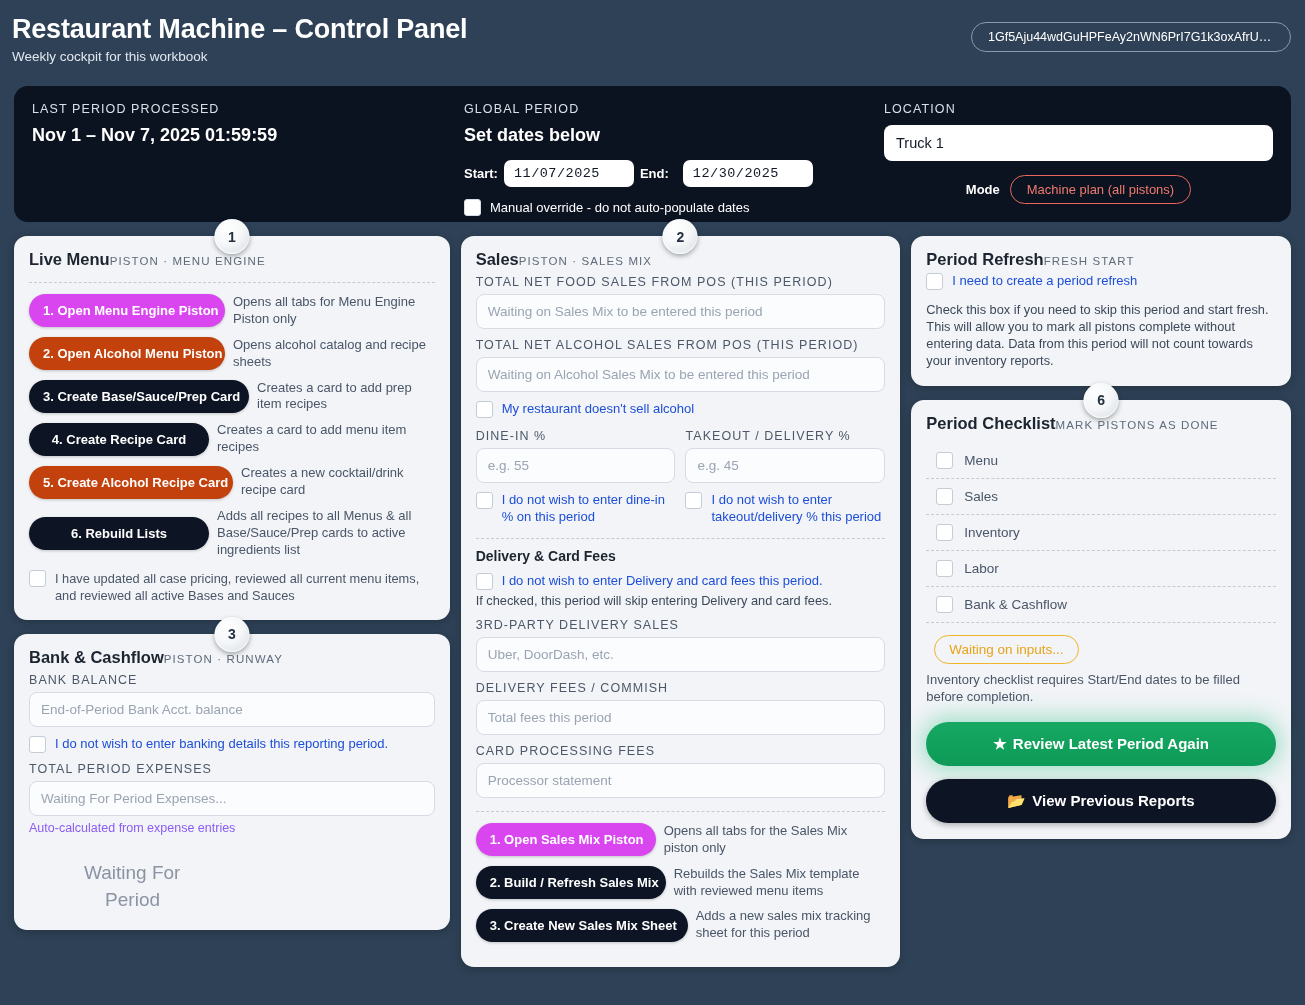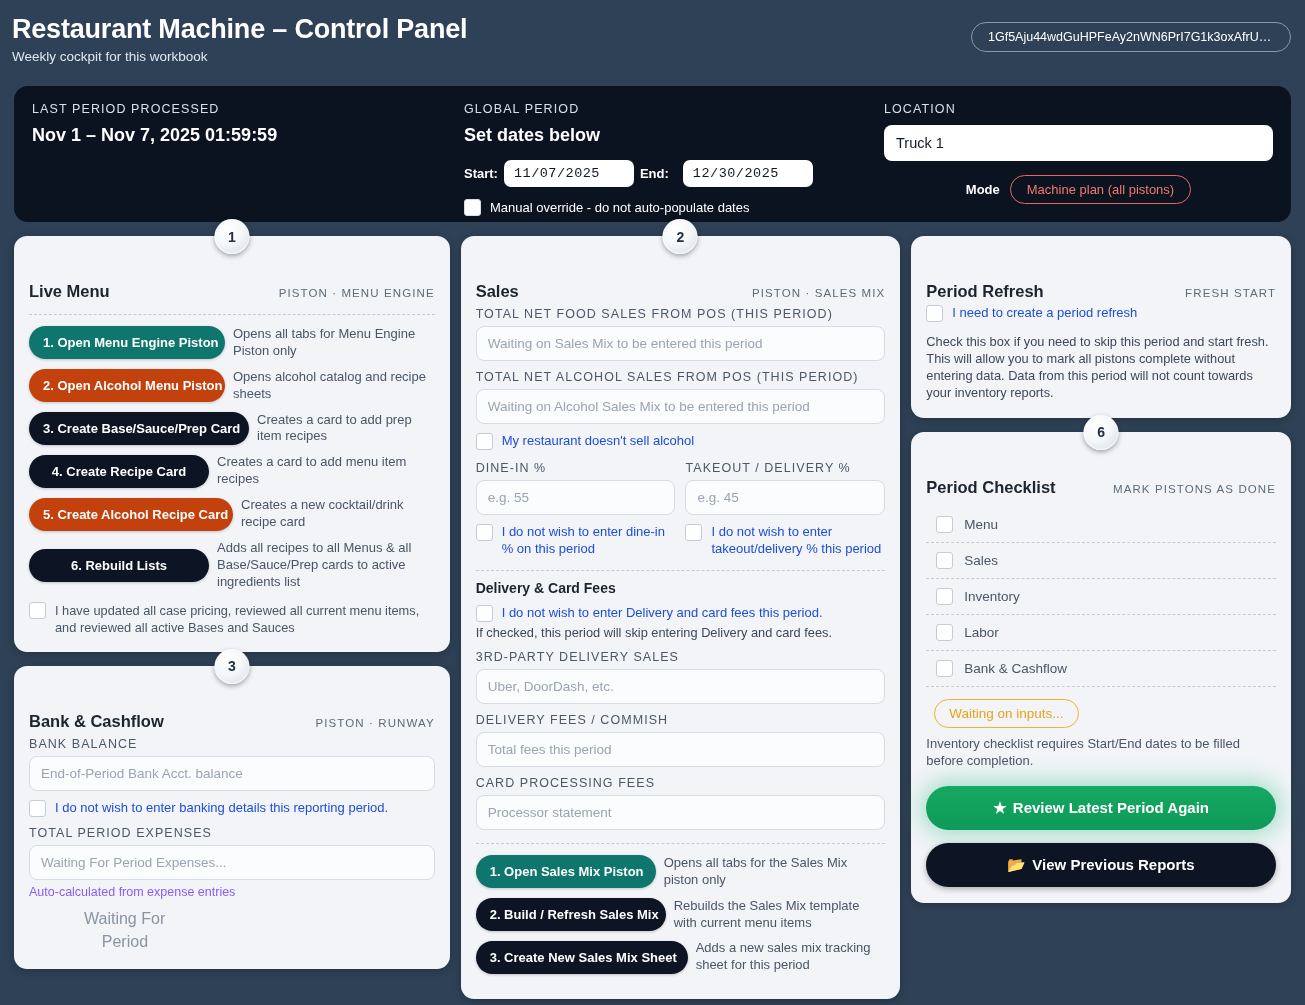--- a/index.html
+++ b/index.html
@@ -187,23 +187,21 @@
     align-items: center;
     justify-content: center;
     font-size: 14px;
     font-weight: 700;
     color: #24303f;
     z-index: 3;
   }
   .card-head {
     display: flex;
     align-items: baseline;
-    justify-content: space-between;
     margin-bottom: 4px;
-    margin-top: 32px;
   }
   .card-title {
     font-size: 16.5px;
     font-weight: 700;
     color: #1c2430;
   }
   .card-tag {
     font-size: 11.5px;
     letter-spacing: 1.1px;
     color: #5e6b7b;
@@ -234,21 +232,21 @@
     color: #ffffff;
     font-size: 13px;
     font-weight: 700;
     padding: 9px 14px;
     cursor: pointer;
     white-space: nowrap;
     text-align: center;
     font-family: "Liberation Sans", sans-serif;
     box-shadow: 0 1px 3px rgba(0,0,0,0.2);
   }
-  .pill-btn.red-light { background: #0f766e; text-align: right; }
+  .pill-btn.red-light { background: #d946ef; text-align: right; }
   .pill-btn.red-deep  { background: #c2410c; }
   .pill-btn.dark      { background: #0d1424; }
   .action-desc {
     font-size: 13px;
     color: #4a5668;
     line-height: 1.3;
     flex: 1;
   }
   .ack-row {
     display: flex;
@@ -363,23 +361,23 @@
     box-shadow: 0 0 22px 5px rgba(30,190,120,0.38);
   }
   .cta.black {
     background: #0d1424;
     margin-top: 13px;
     box-shadow: 0 2px 6px rgba(0,0,0,0.3);
   }
   .cta .ico { margin-right: 6px; }
 
   .tail-block {
-    margin-top: 8px;
+    margin-top: 24px;
     padding-left: 55px;
-    font-size: 16px;
+    font-size: 19px;
     color: #8a94a3;
     line-height: 1.45;
   }
 </style>
 </head>
 <body>
 
 <div class="page-header">
   <div class="app-title">Restaurant Machine – Control Panel</div>
   <div class="app-subtitle">Weekly cockpit for this workbook</div>
@@ -547,21 +545,21 @@
       <input class="text-input" placeholder="Processor statement" style="">
 
       <div class="divider"></div>
 
       <div class="action-row">
         <button class="pill-btn red-light" style="width:180px">1. Open Sales Mix Piston</button>
         <span class="action-desc">Opens all tabs for the Sales Mix piston only</span>
       </div>
       <div class="action-row">
         <button class="pill-btn dark" style="width:190px">2. Build / Refresh Sales Mix</button>
-        <span class="action-desc">Rebuilds the Sales Mix template with current menu items</span>
+        <span class="action-desc">Rebuilds the Sales Mix template with reviewed menu items</span>
       </div>
       <div class="action-row">
         <button class="pill-btn dark" style="width:212px">3. Create New Sales Mix Sheet</button>
         <span class="action-desc">Adds a new sales mix tracking sheet for this period</span>
       </div>
     </div>
 
   </div>
 
   <div class="col col-3">

